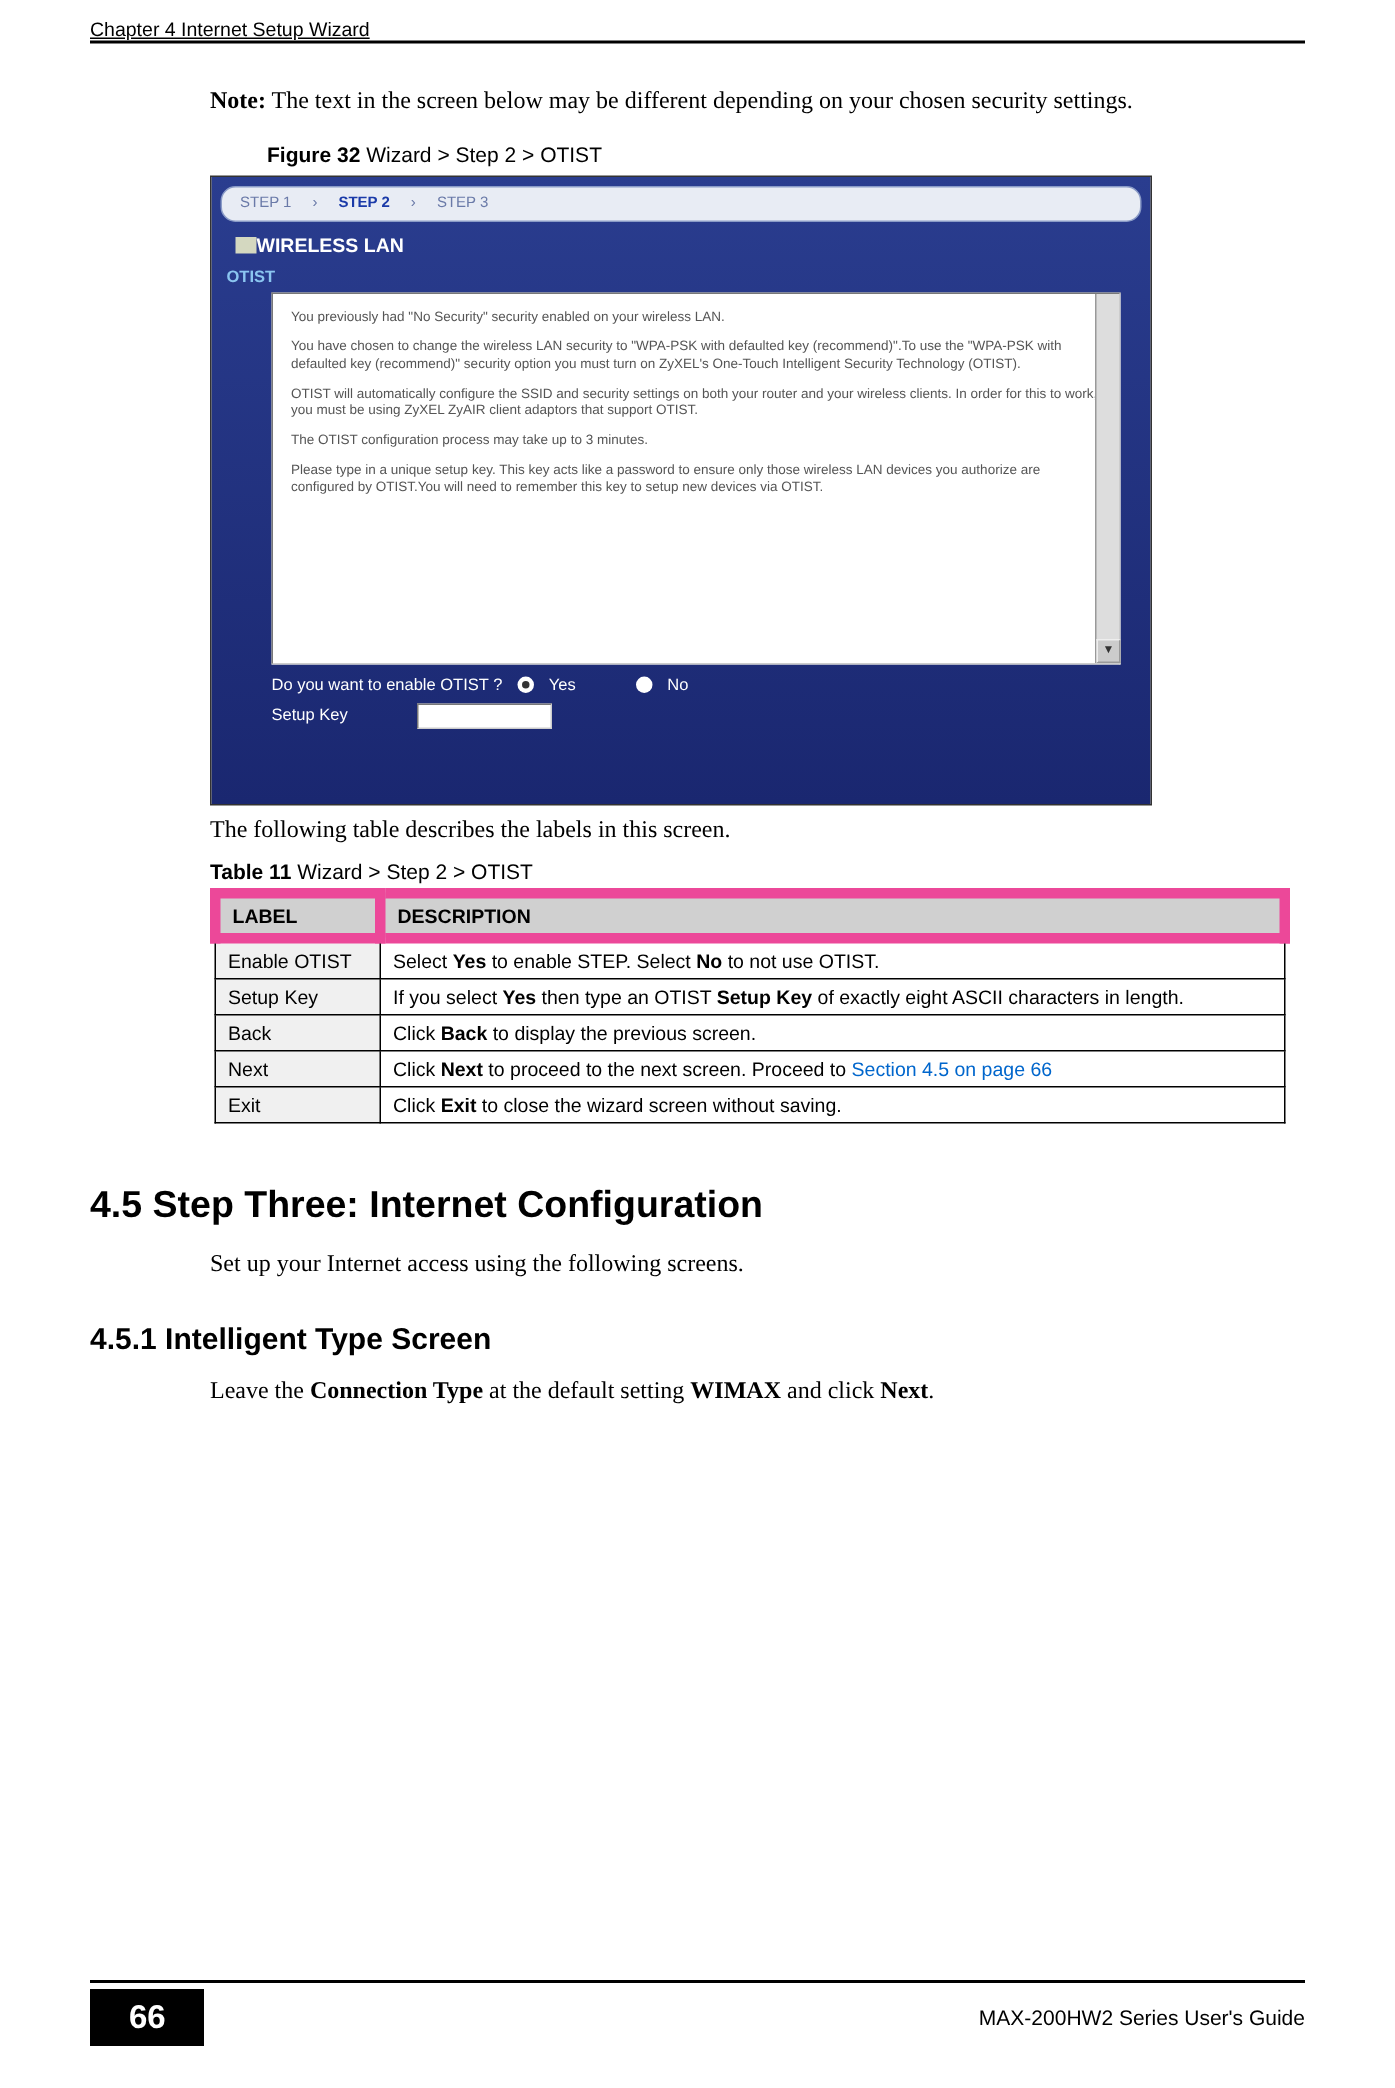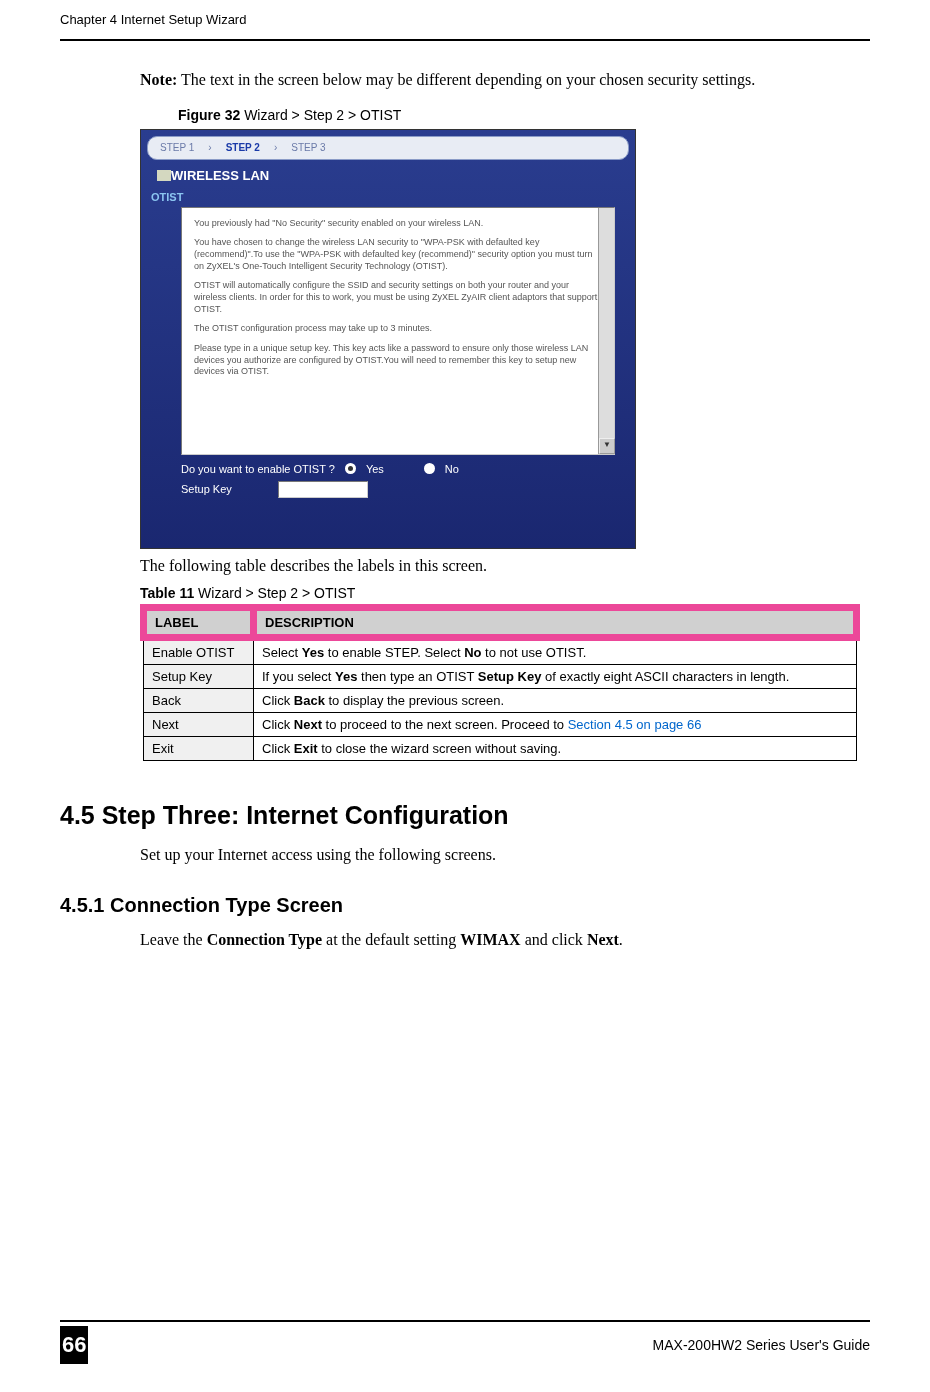--- a/index.html
+++ b/index.html
@@ -18,43 +18,44 @@
     .page {
       padding: 12px 60px 40px 60px;
     }
     .header {
       display: flex;
       justify-content: space-between;
       align-items: baseline;
       font-family: Arial, Helvetica, sans-serif;
       font-size: 13px;
       border-bottom: 2px solid #000;
-      padding-bottom: 12px;
+      padding-bottom: 0;
       margin-bottom: 28px;
+      text-decoration: underline;
     }
     .content {
       margin-left: 80px;
       margin-right: 10px;
     }
     .note {
       font-size: 16px;
       line-height: 1.35;
       margin-bottom: 16px;
     }
     .figure-caption {
       font-family: Arial, Helvetica, sans-serif;
       font-size: 14px;
       margin-bottom: 6px;
     }
     .figure-caption b {
       font-weight: bold;
       padding-left: 38px;
     }
     .screenshot {
-      width: 496px;
+      width: 628px;
       height: 420px;
       background: linear-gradient(to bottom, #2a3d8f 0%, #1a2770 100%);
       border: 1px solid #333;
       position: relative;
       margin-bottom: 8px;
     }
     .step-bar {
       background: #e8ecf4;
       height: 24px;
       border: 1px solid #8a9bc7;
@@ -229,21 +230,21 @@
       padding-top: 4px;
       display: flex;
       align-items: center;
     }
     .page-num {
       background: #000;
       color: #fff;
       font-family: Arial, Helvetica, sans-serif;
       font-size: 22px;
       font-weight: bold;
-      padding: 6px 2px;
+      padding: 6px 26px;
     }
     .guide-name {
       margin-left: auto;
       font-family: Arial, Helvetica, sans-serif;
       font-size: 14px;
       padding-left: 24px;
     }
   </style>
 </head>
 <body>
@@ -333,21 +334,21 @@
         <tr>
           <td>Exit</td>
           <td><span>Click </span><b>Exit</b><span> to close the wizard screen without saving.</span></td>
         </tr>
       </tbody>
     </table>
 
     <h2 class="h2">4.5  Step Three: Internet Configuration</h2>
     <p class="body-text">Set up your Internet access using the following screens.</p>
 
-    <h3 class="h3">4.5.1  Connection Type Screen</h3>
+    <h3 class="h3">4.5.1  Intelligent Type Screen</h3>
     <p class="body-text">
       <span>Leave the </span><b>Connection Type</b><span> at the default setting </span><b>WIMAX</b><span> and click </span><b>Next</b><span>.</span>
     </p>
   </div>
 
   <div class="footer">
     <div class="page-num">66</div>
     <div class="guide-name">MAX-200HW2 Series User's Guide</div>
   </div>
 </div>

